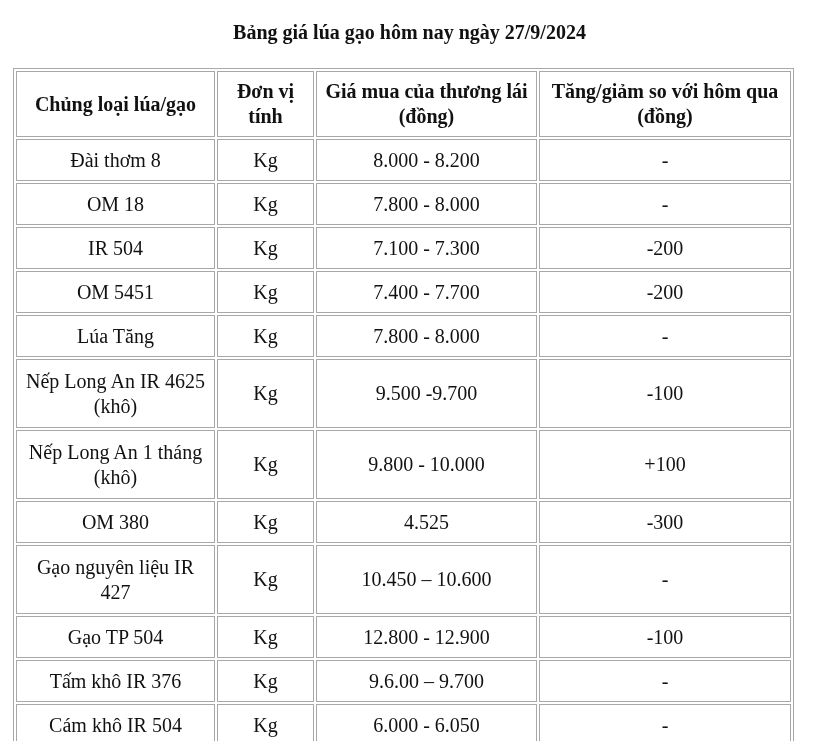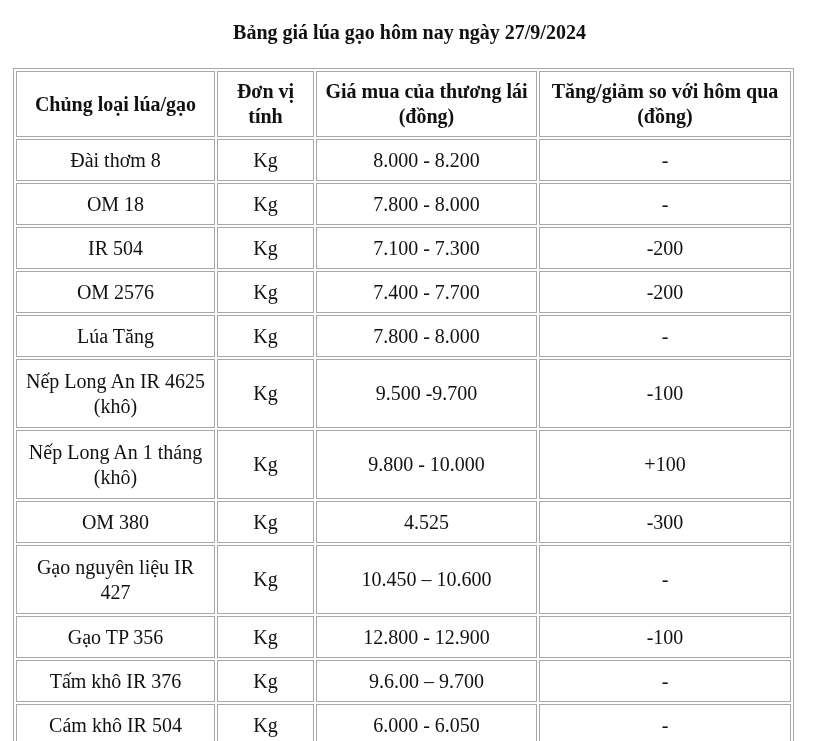--- a/index.html
+++ b/index.html
@@ -94,21 +94,21 @@
       <td>7.800 - 8.000</td>
       <td>-</td>
     </tr>
     <tr>
       <td>IR 504</td>
       <td>Kg</td>
       <td>7.100 - 7.300</td>
       <td>-200</td>
     </tr>
     <tr>
-      <td>OM 2576</td>
+      <td>OM 5451</td>
       <td>Kg</td>
       <td>7.400 - 7.700</td>
       <td>-200</td>
     </tr>
     <tr>
       <td>Lúa Tăng</td>
       <td>Kg</td>
       <td>7.800 - 8.000</td>
       <td>-</td>
     </tr>
@@ -130,21 +130,21 @@
       <td>4.525</td>
       <td>-300</td>
     </tr>
     <tr class="tall">
       <td>Gạo nguyên liệu IR 427</td>
       <td>Kg</td>
       <td>10.450 – 10.600</td>
       <td>-</td>
     </tr>
     <tr>
-      <td>Gạo TP 356</td>
+      <td>Gạo TP 504</td>
       <td>Kg</td>
       <td>12.800 - 12.900</td>
       <td>-100</td>
     </tr>
     <tr>
       <td>Tấm khô IR 376</td>
       <td>Kg</td>
       <td>9.6.00 – 9.700</td>
       <td>-</td>
     </tr>

